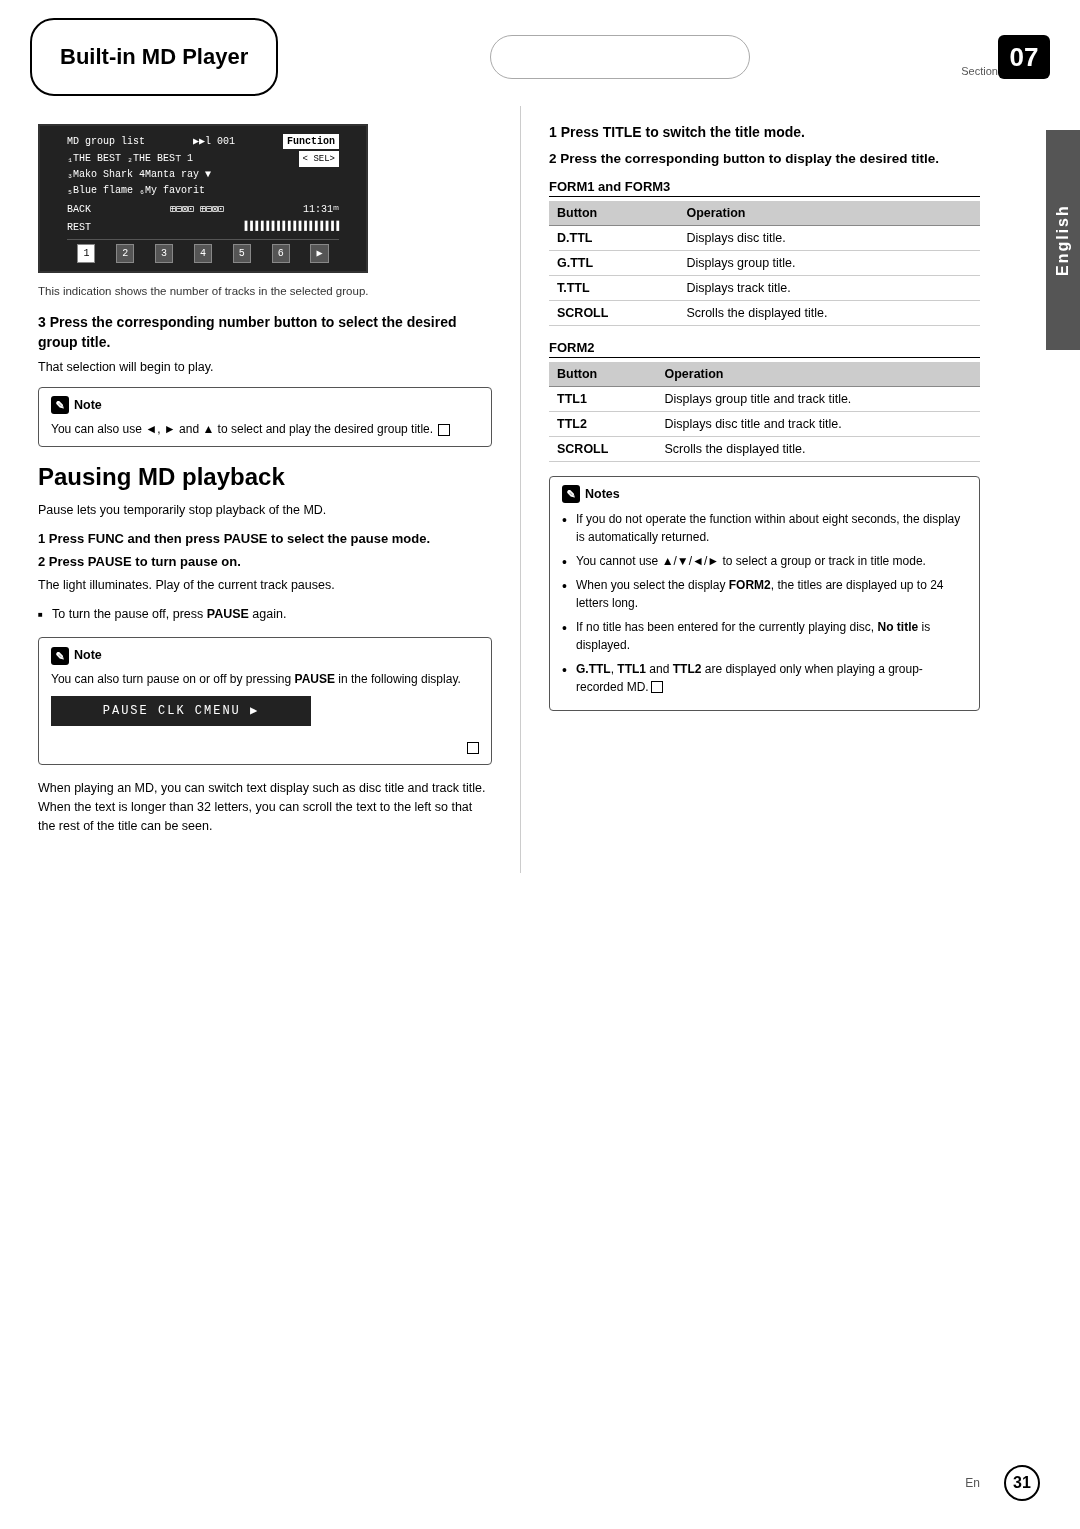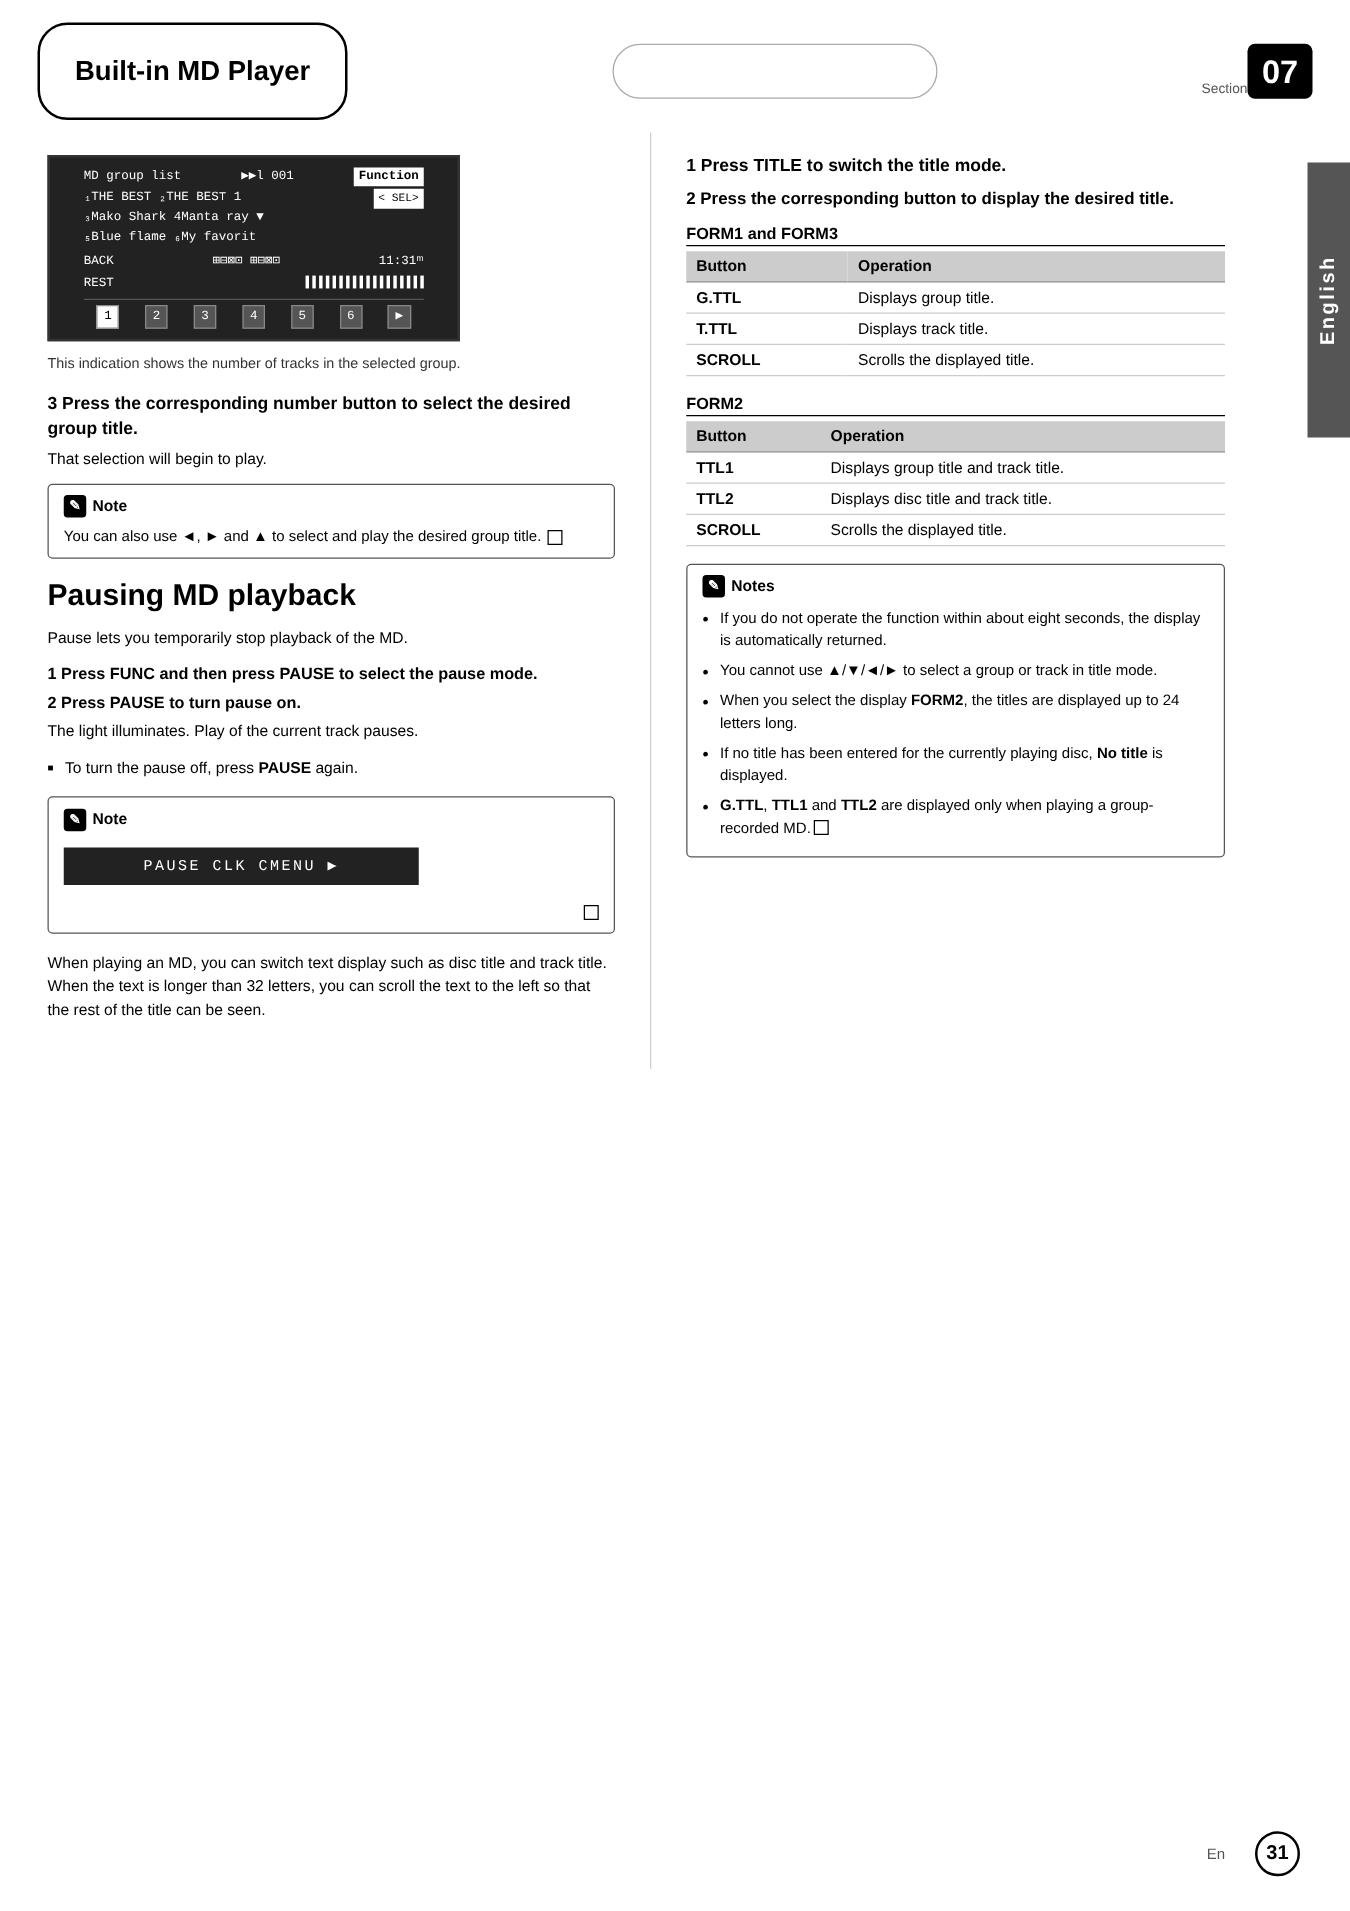--- a/index.html
+++ b/index.html
@@ -252,21 +252,21 @@
 
     .pause-display {
       background: #222;
       color: #fff;
       font-family: 'Courier New', monospace;
       font-size: 12px;
       padding: 6px 12px;
       margin: 8px 0;
       display: inline-block;
       letter-spacing: 2px;
-      width: 284px;
+      width: 260px;
       text-align: center;
     }
 
     .square-symbol {
       display: inline-block;
       width: 12px;
       height: 12px;
       border: 1.5px solid #000;
       vertical-align: middle;
       margin-left: 2px;
@@ -460,20 +460,25 @@
 
       <div class="bullet-item">
         To turn the pause off, press <strong>PAUSE</strong> again.
       </div>
 
       <div class="note-box" style="margin-top:14px;">
         <div class="note-title">
           <span class="note-icon">✎</span>
           <span>Note</span>
         </div>
+        <p>
+          <span>You can also turn pause on or off by pressing</span>
+          <strong>PAUSE</strong>
+          <span> in the following display.</span>
+        </p>
         <div class="pause-display">PAUSE  CLK  CMENU  ▶</div>
         <div style="text-align:right; margin-top:4px;">
           <span class="square-symbol"></span>
         </div>
       </div>
 
 
       <p class="body-text">When playing an MD, you can switch text display such as disc title and track title. When the text is longer than 32 letters, you can scroll the text to the left so that the rest of the title can be seen.</p>
 
     </div>
@@ -487,20 +492,24 @@
       <div class="form-label">FORM1 and FORM3</div>
 
       <table>
         <thead>
           <tr>
             <th>Button</th>
             <th>Operation</th>
           </tr>
         </thead>
         <tbody>
+          <tr>
+            <td>D.TTL</td>
+            <td>Displays disc title.</td>
+          </tr>
           <tr>
             <td>G.TTL</td>
             <td>Displays group title.</td>
           </tr>
           <tr>
             <td>T.TTL</td>
             <td>Displays track title.</td>
           </tr>
           <tr>
             <td>SCROLL</td>

